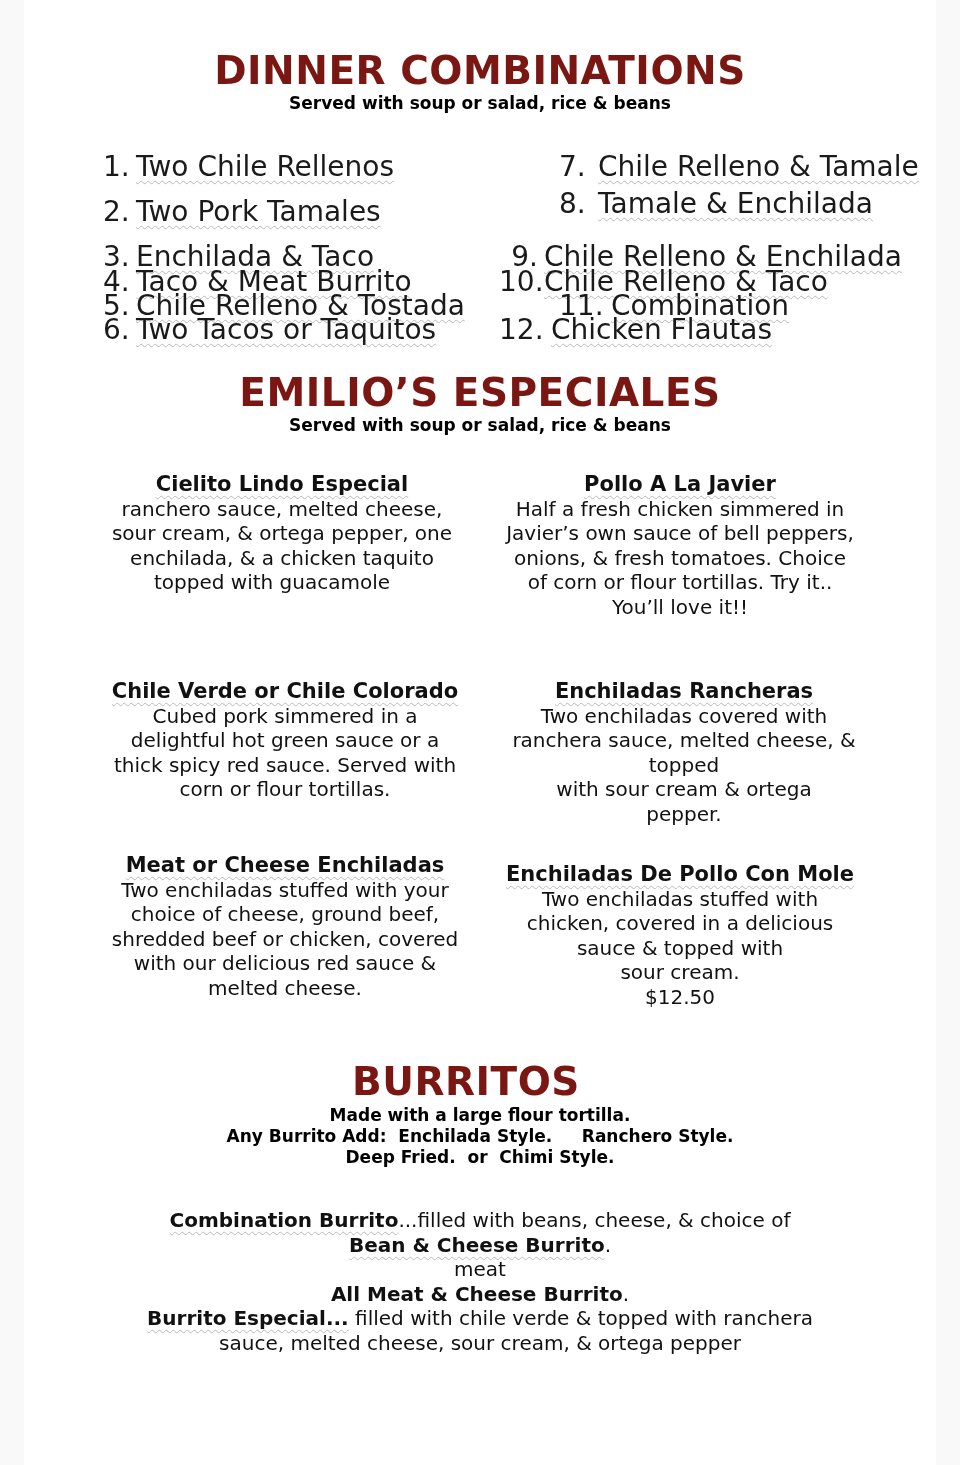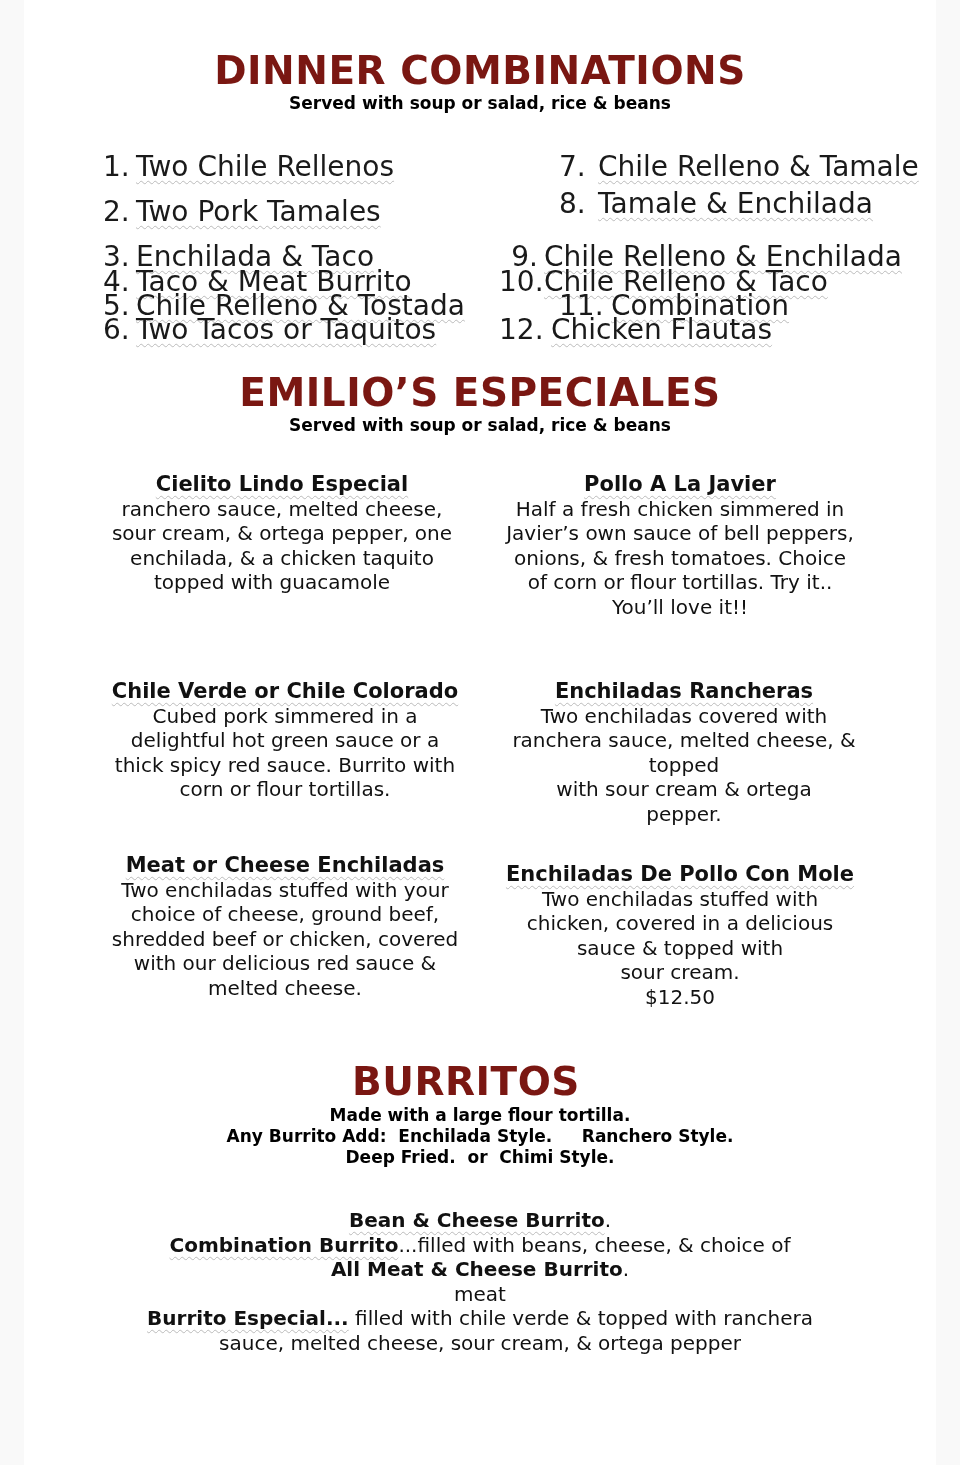--- a/index.html
+++ b/index.html
@@ -81,21 +81,21 @@
     <div>Javier’s own sauce of bell peppers,</div>
     <div>onions, &amp; fresh tomatoes.  Choice</div>
     <div>of corn or flour tortillas.  Try it..</div>
     <div>You’ll love it!!</div>
   </div>
 
   <div class="special" style="left:74px; width:374px; top:679px;">
     <span class="name"><span class="squig">Chile Verde or Chile Colorado</span></span>
     <div>Cubed pork simmered in a</div>
     <div>delightful hot green sauce or a</div>
-    <div>thick spicy red sauce.  Burrito with</div>
+    <div>thick spicy red sauce.  Served with</div>
     <div>corn or flour tortillas.</div>
   </div>
 
   <div class="special" style="left:474px; width:372px; top:679px;">
     <span class="name"><span class="squig">Enchiladas Rancheras</span></span>
     <div>Two enchiladas covered with</div>
     <div>ranchera sauce, melted cheese, &amp;</div>
     <div>topped</div>
     <div>with sour cream &amp; ortega</div>
     <div>pepper.</div>
@@ -120,21 +120,21 @@
   </div>
 
   <div class="title" style="top:1059px; left:-14px;">BURRITOS</div>
   <div class="sub" style="top:1105px; line-height:21px;">
     <div>Made with a large flour tortilla.</div>
     <div style="white-space:pre;">Any Burrito Add:  Enchilada Style.     Ranchero Style.</div>
     <div style="white-space:pre;">Deep Fried.  or  Chimi Style.</div>
   </div>
 
   <div class="burr" style="top:1208px;">
+    <div><b class="squig">Combination Burrito</b><span>...filled with beans, cheese, &amp; choice of</span></div>
     <div><b class="squig">Bean &amp; Cheese Burrito</b><span>.</span></div>
-    <div><b class="squig">Combination Burrito</b><span>...filled with beans, cheese, &amp; choice of</span></div>
+    <div>meat</div>
     <div><b>All Meat &amp; Cheese Burrito</b><span>.</span></div>
-    <div>meat</div>
     <div><b class="squig">Burrito Especial...</b><span style="white-space:pre;"> filled with chile verde &amp; topped with ranchera</span></div>
     <div>sauce, melted cheese, sour cream, &amp; ortega pepper</div>
   </div>
 
 </div>
 
 </body></html>

